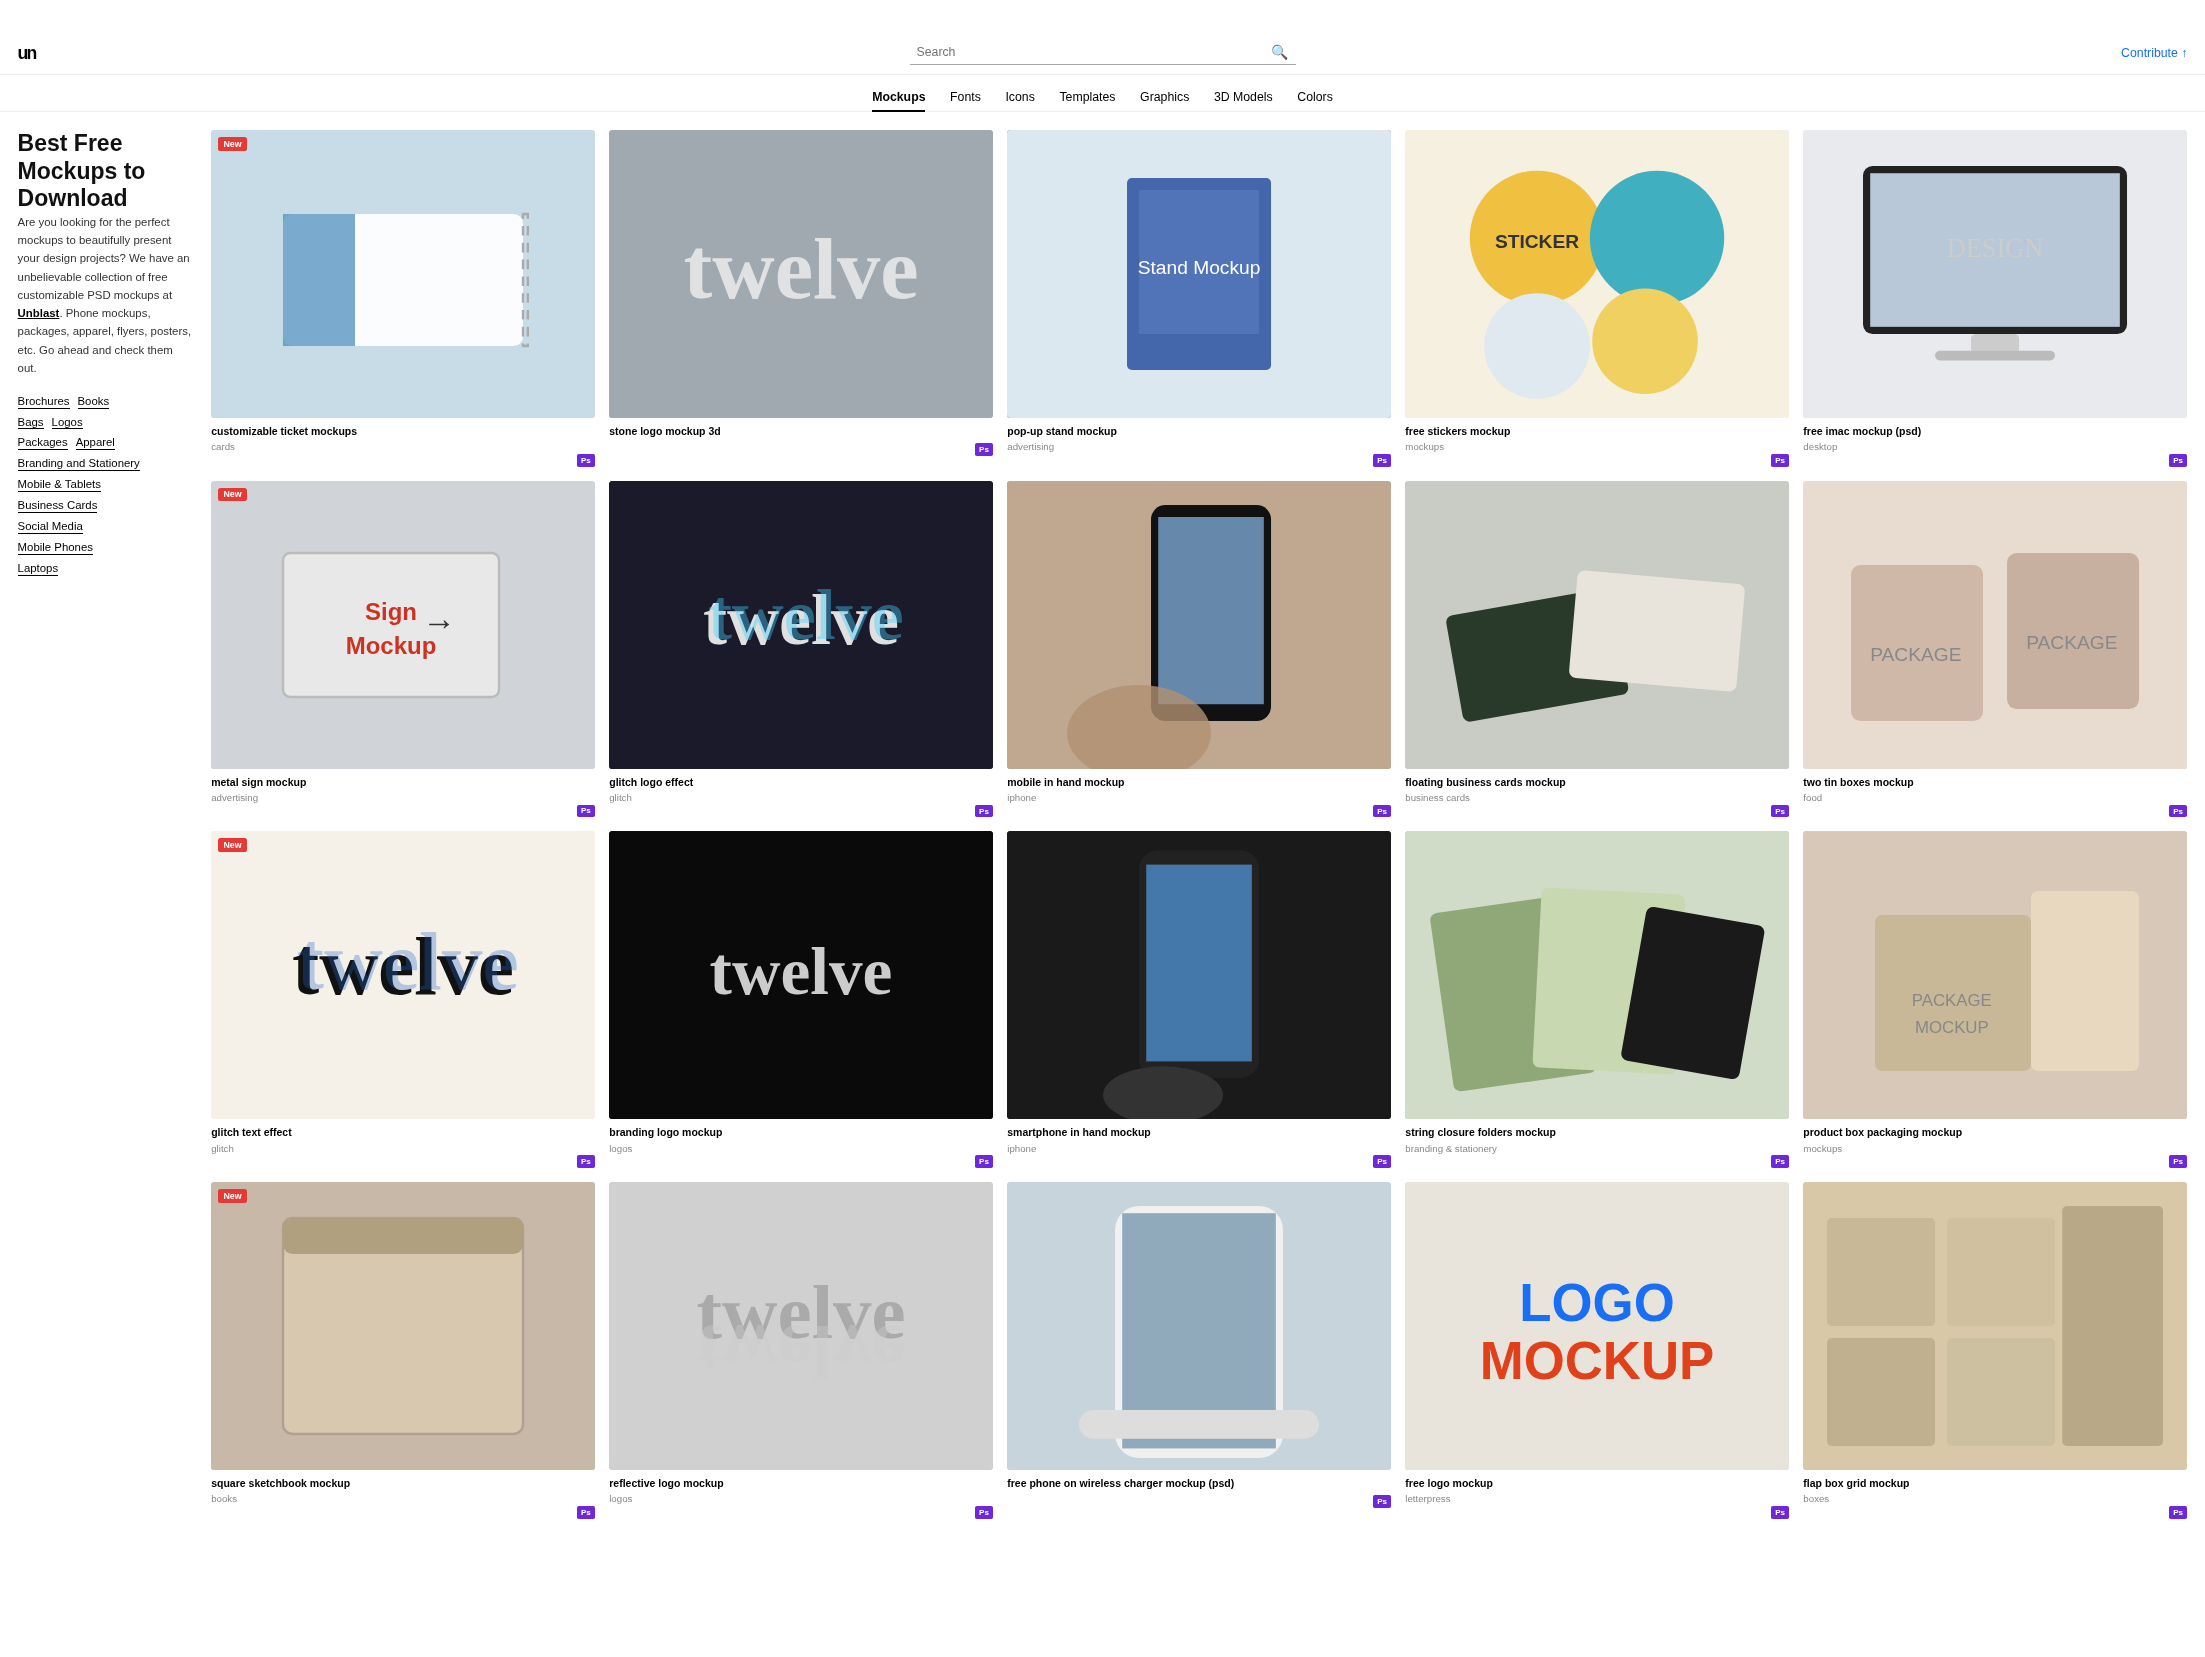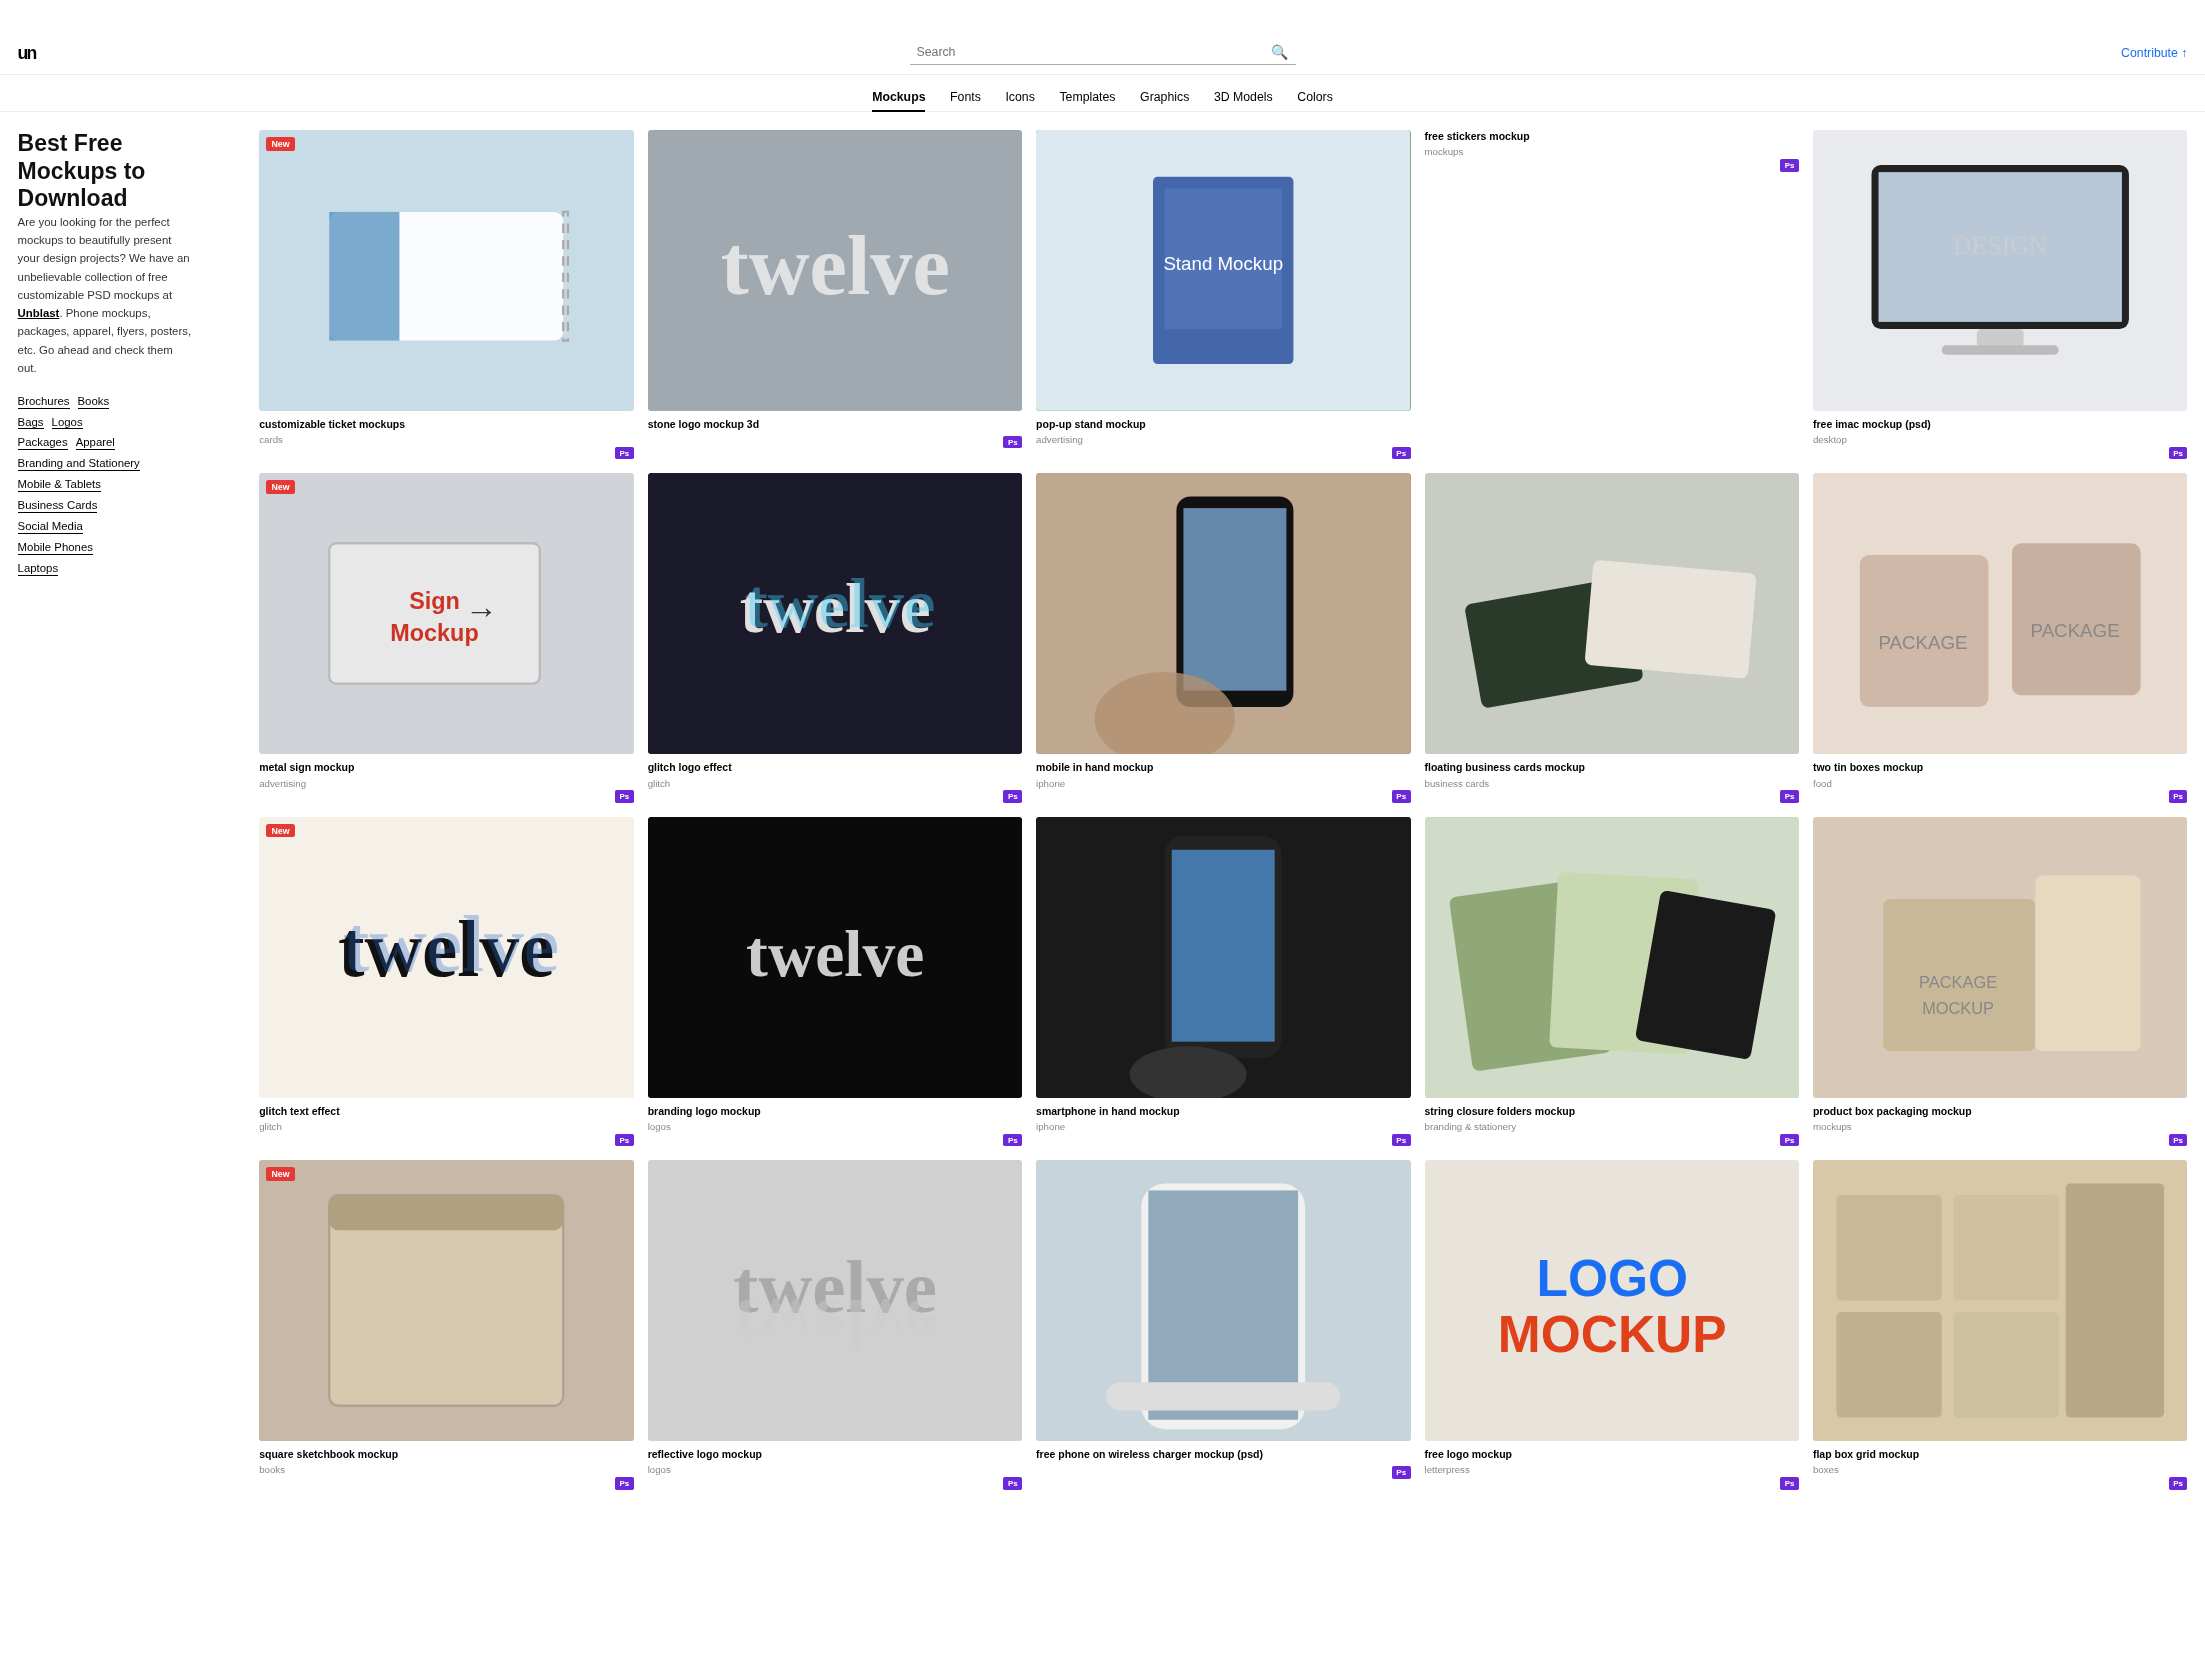--- a/index.html
+++ b/index.html
@@ -25,21 +25,21 @@
     
     .sidebar { width: 176px; flex-shrink: 0; }
     .sidebar-title { font-size: 23px; font-weight: 700; line-height: 1.2; }
     .sidebar-desc { font-size: 11.4px; color: #333; line-height: 1.6; margin-bottom: 17.6px; }
     .sidebar-desc a { color: #000; font-weight: 600; text-decoration: underline; }
     .sidebar-links { display: flex; flex-direction: column; gap: 0; }
     .sidebar-row { display: flex; gap: 8px; flex-wrap: wrap; margin-bottom: 7px; }
     .sidebar-link { font-size: 11.4px; font-weight: 500; color: #000; text-decoration: none; border-bottom: 1.3px solid #000; padding-bottom: 0.9px; cursor: pointer; display: inline-block; }
 
     
-    .grid-container { flex: 1; margin-left: 48px; }
+    .grid-container { flex: 1; }
     .grid { display: grid; grid-template-columns: repeat(5, 1fr); gap: 14px; }
     .card { cursor: pointer; }
     .card-image { width: 100%; aspect-ratio: 4/3; object-fit: cover; border-radius: 3.5px; background: #f0f0f0; overflow: hidden; position: relative; margin-bottom: 7px; }
     .card-badge { position: absolute; top: 7px; left: 7px; background: #e53935; color: #fff; font-size: 8.8px; font-weight: 700; padding: 1.8px 5.3px; border-radius: 2.6px; }
     .card-title { font-size: 10.5px; font-weight: 600; color: #000; line-height: 1.3; margin-bottom: 2.6px; }
     .card-sub { font-size: 9.7px; color: #888; }
     .ps-badge { display: inline-block; background: #6d28d9; color: #fff; font-size: 8px; font-weight: 700; padding: 1.8px 4.4px; border-radius: 1.8px; float: right; margin-top: 1.8px; }
     .card-footer { display: flex; justify-content: space-between; align-items: flex-end; }
     .card-info { flex: 1; }
   </style>
@@ -153,20 +153,30 @@
           </div>
           <div class="card-footer">
             <div class="card-info">
               <div class="card-title">pop-up stand mockup</div>
               <div class="card-sub">advertising</div>
               <span class="ps-badge">Ps</span>
             </div>
           </div>
         </div>
         <div class="card">
+          <div class="card-image" style="background: rgb(245, 232, 192);">
+            <svg viewBox="0 0 160 120" xmlns="http://www.w3.org/2000/svg" style="width: 100%; height: 100%; display: block;font-size:13px">
+              <rect width="160" height="120" fill="#f5f0e0"></rect>
+              <circle cx="55" cy="45" r="28" fill="#f0c040"></circle>
+              <circle cx="105" cy="45" r="28" fill="#40b0c0"></circle>
+              <circle cx="55" cy="90" r="22" fill="#e0e8f0"></circle>
+              <circle cx="100" cy="88" r="22" fill="#f0d060"></circle>
+              <text x="55" y="49" text-anchor="middle" font-size="8" font-weight="bold" fill="#333">STICKER</text>
+            </svg>
+          </div>
           <div class="card-footer">
             <div class="card-info">
               <div class="card-title">free stickers mockup</div>
               <div class="card-sub">mockups</div>
               <span class="ps-badge">Ps</span>
             </div>
           </div>
         </div>
         <div class="card">
           <div class="card-image" style="background: rgb(232, 234, 237);">

